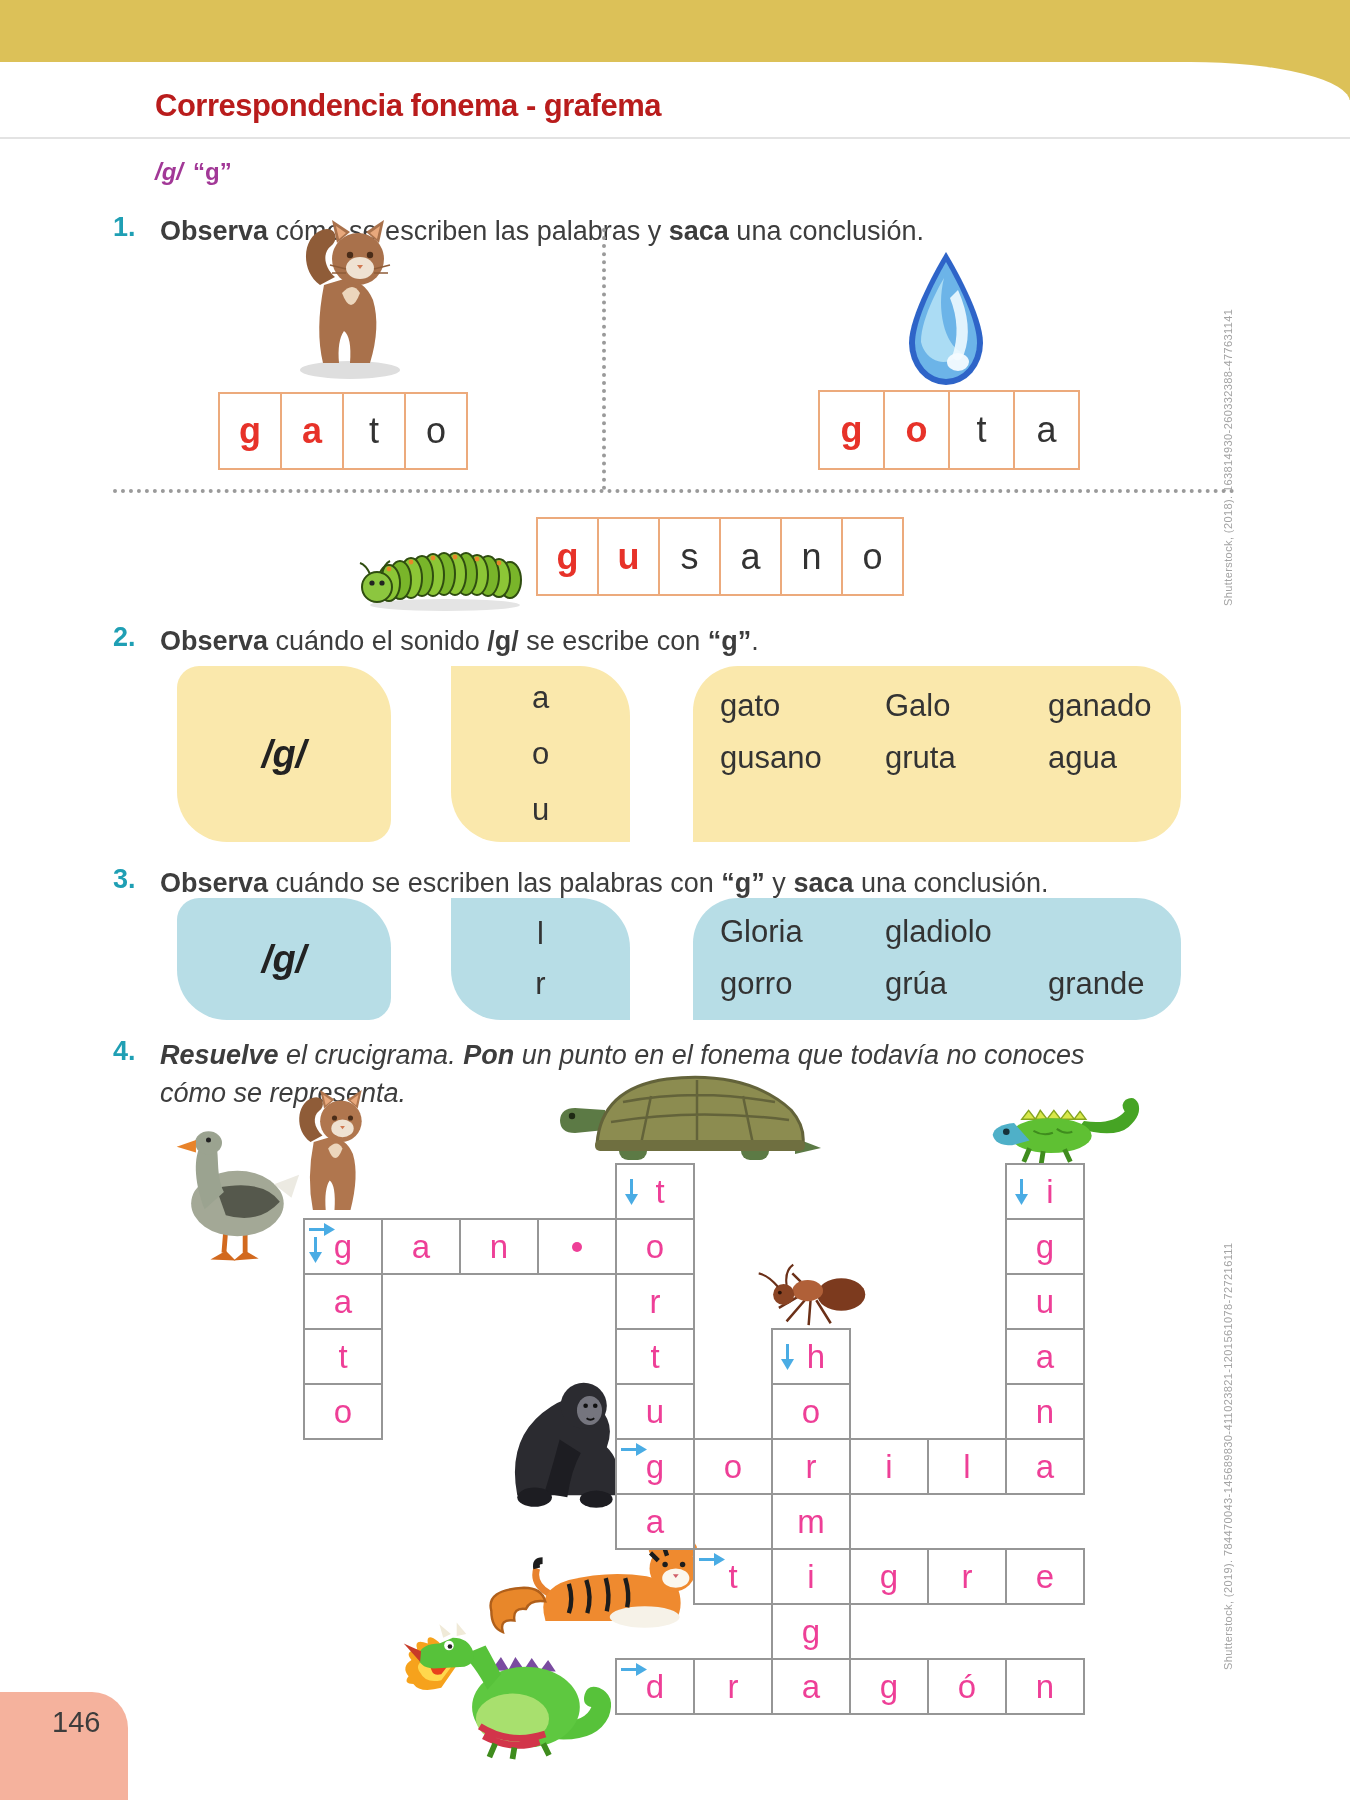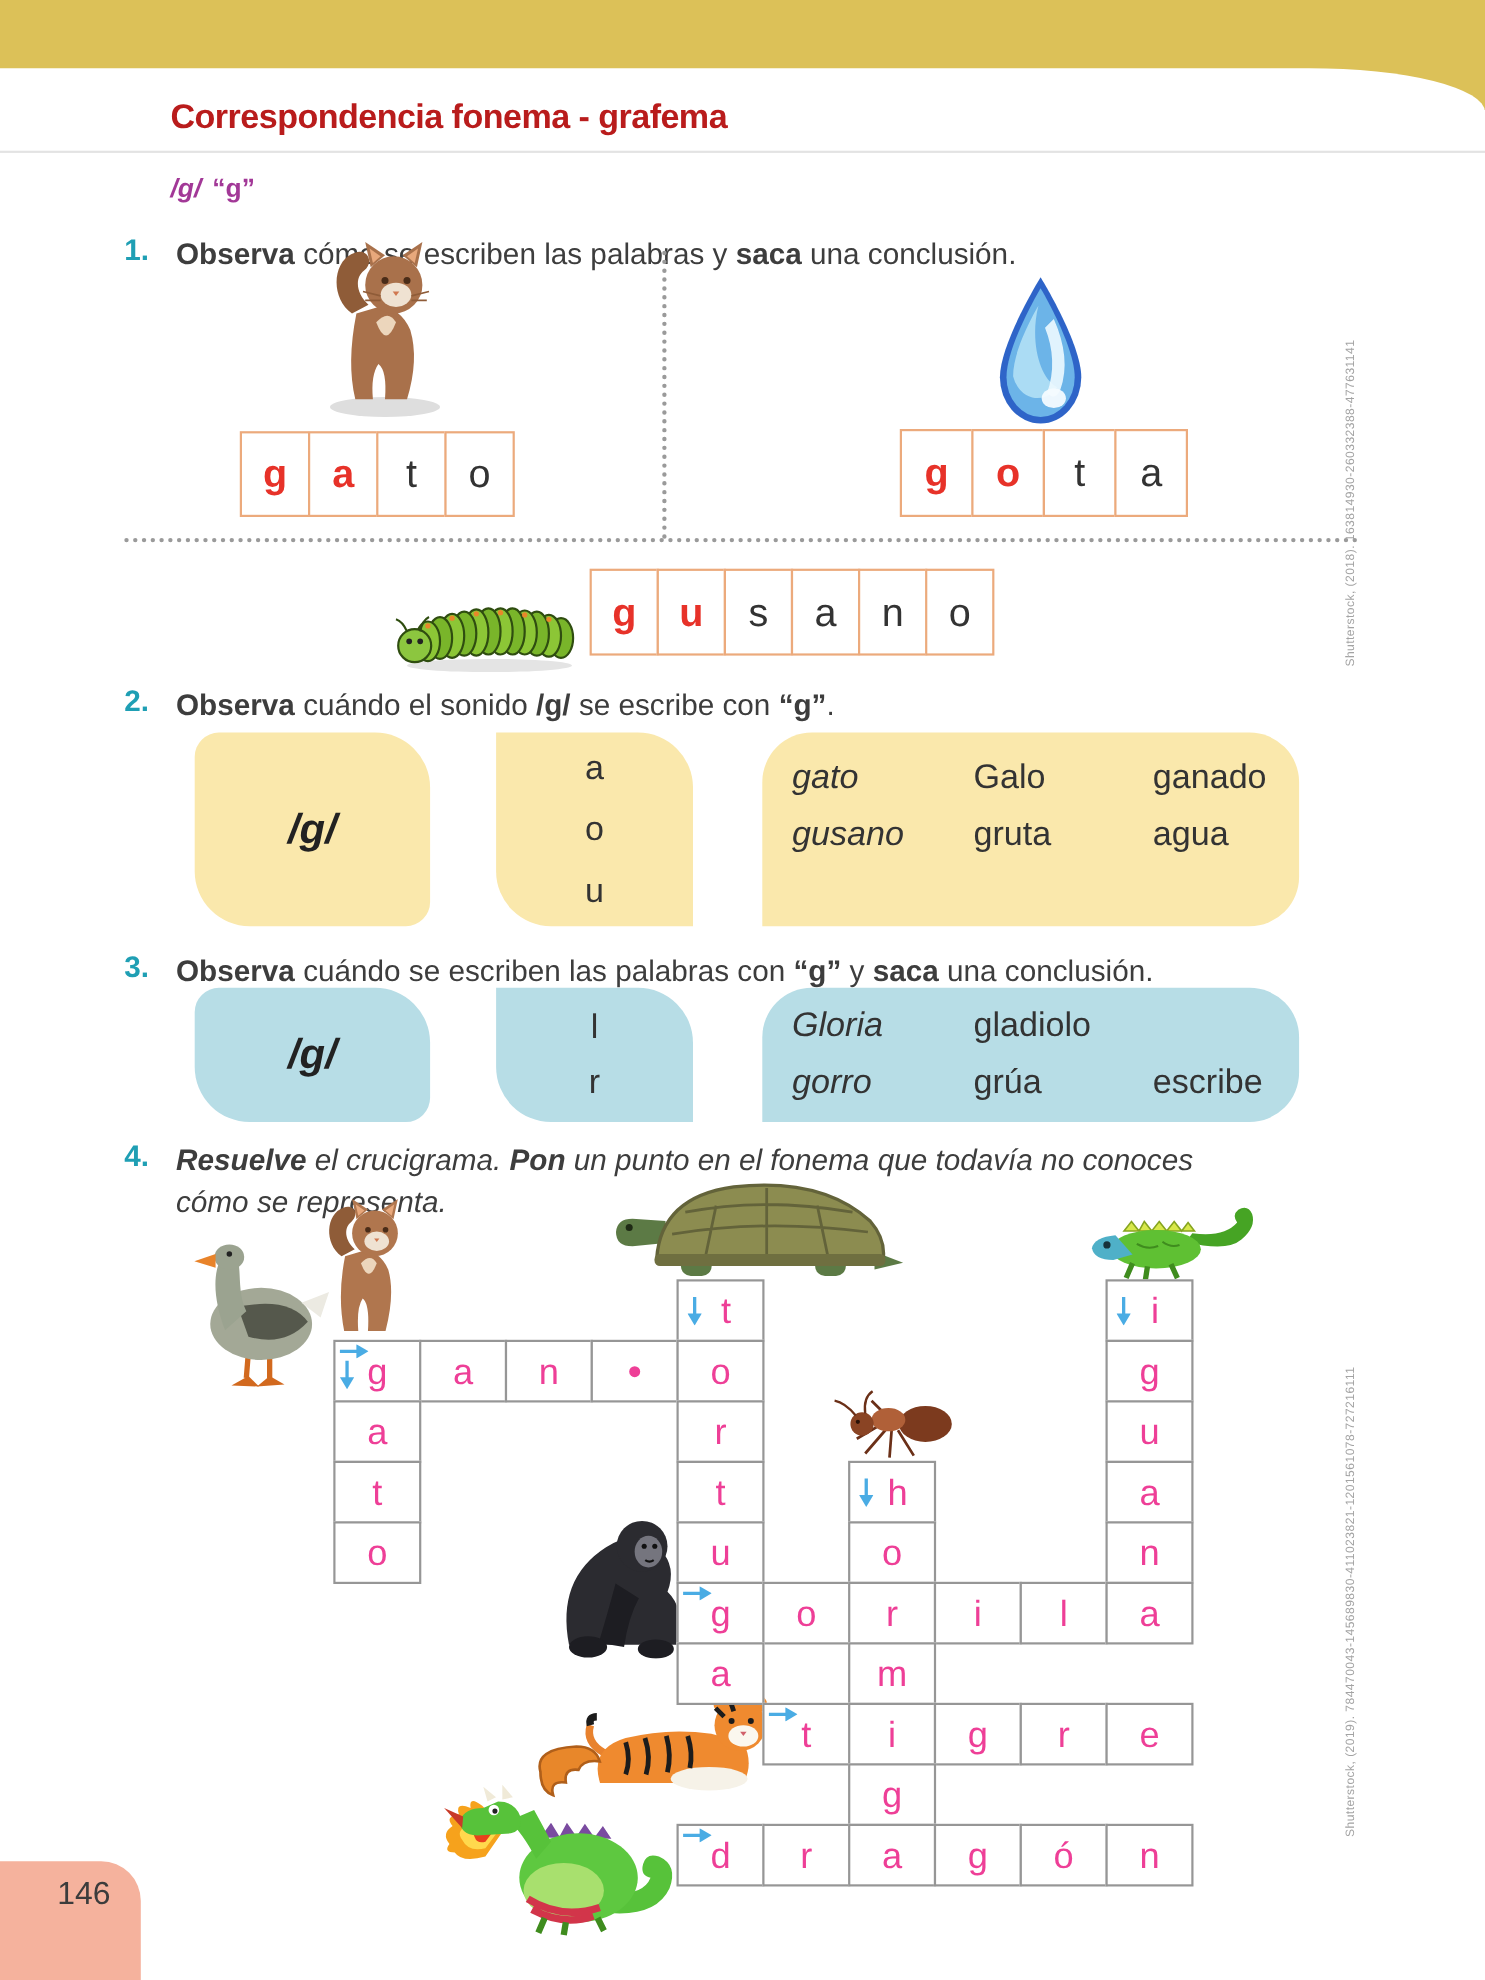--- a/index.html
+++ b/index.html
@@ -28,21 +28,21 @@
         font-size:38px;font-weight:bold;font-style:italic;color:#222;}
   .r1{border-radius:22px 50px 22px 50px;}
   .r2{border-radius:0 50px 0 50px;}
   .r3{border-radius:45px 45px 45px 0;}
   .midcol{position:absolute;display:flex;flex-direction:column;align-items:center;justify-content:center;
           font-size:31px;color:#333;}
   .midcol span{display:block;}
   .wordbox{position:absolute;box-sizing:border-box;padding:14px 0 0 27px;}
   .wrow{font-size:31px;color:#333;}
   .wrow span{display:inline-block;}
-  .wc0{width:165px;font-style:italic;} .wc1{width:163px;}
+  .wc0{width:165px;} .wc1{width:163px;}
   
   .cwcell{position:absolute;width:80px;height:57px;background:#fff;border:2px solid #969696;
           box-sizing:border-box;display:flex;align-items:center;justify-content:center;}
   .cwch{font-size:33px;color:#ee3f97;line-height:1;}
   .cwdot{width:10px;height:10px;border-radius:50%;background:#ee3f97;}
   .ar{position:absolute;}
   
   .credit{writing-mode:vertical-rl;transform:rotate(180deg);font-size:11px;color:#a3a3a3;
           letter-spacing:0.4px;white-space:nowrap;}
   
@@ -183,21 +183,21 @@
 
   <div class="abs ex-num" style="left:113px;top:864px;">3.</div>
   <div class="abs instr" style="left:160px;top:864px;"><span class="b">Observa</span><span> cuándo se escriben las palabras con </span><span class="b">“g”</span><span> y </span><span class="b">saca</span><span> una conclusión.</span></div>
   <div class="pbox r1" style="left:177px;top:898px;width:214px;height:122px;background:#b7dde6;">/g/</div>
   <div class="midcol r2" id="ex3-mid" style="left:451px;top:898px;width:179px;height:122px;background:#b7dde6;line-height:50px;">
       <span>l</span>
       <span>r</span>
     </div>
   <div class="wordbox r3" id="ex3-words" style="left:693px;top:898px;width:488px;height:122px;background:#b7dde6;padding-top:8px;">
       <div class="wrow" style="line-height: 52px;"><span class="wc0">Gloria</span><span class="wc1">gladiolo</span><span></span></div>
-      <div class="wrow" style="line-height: 52px;"><span class="wc0">gorro</span><span class="wc1">grúa</span><span>escribe</span></div>
+      <div class="wrow" style="line-height: 52px;"><span class="wc0">gorro</span><span class="wc1">grúa</span><span>grande</span></div>
     </div>
 
   <div class="abs ex-num" style="left:113px;top:1036px;">4.</div>
   <div class="abs instr" style="left:160px;top:1036px;font-style:italic;"><span class="b">Resuelve</span><span> el crucigrama. </span><span class="b">Pon</span><span> un punto en el fonema que todavía no conoces
 cómo se representa.</span></div>
 
   <svg class="abs" style="left:168px;top:1112px;" width="135" height="160" viewBox="0 0 140 160">
     <path d="M60,118 L58,143 M80,118 L80,143" stroke="#d2691e" stroke-width="5"></path>
     <path d="M44,150 L60,141 L70,151 Z" fill="#d2691e"></path>
       <path d="M68,151 L80,141 L94,149 Z" fill="#d2691e"></path>

